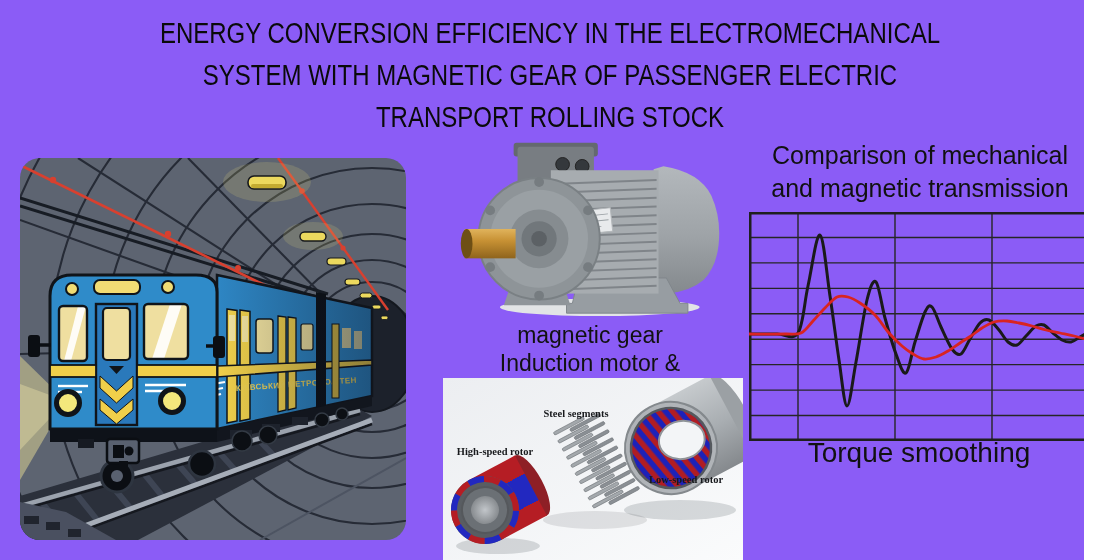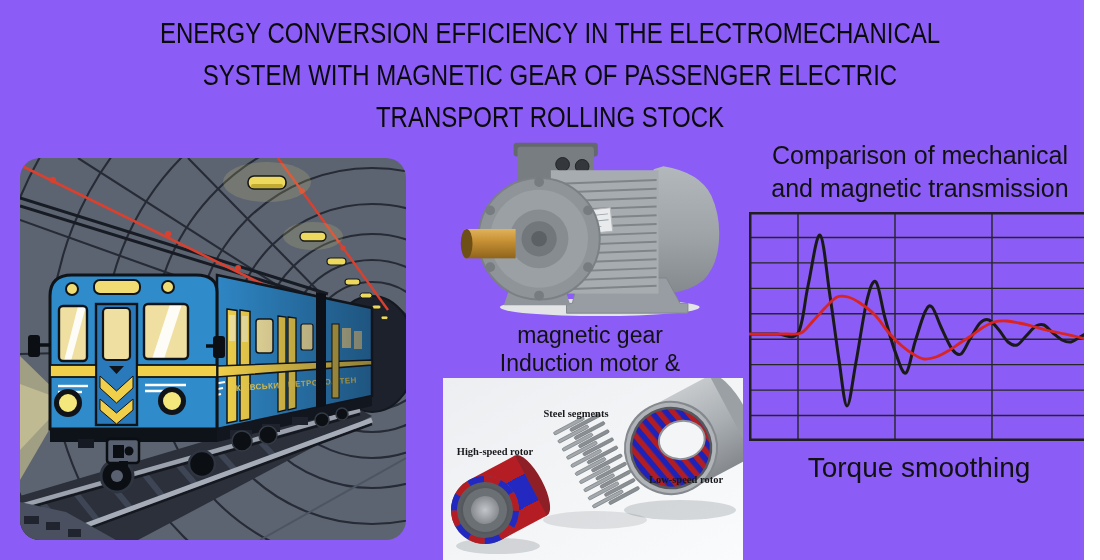--- a/index.html
+++ b/index.html
@@ -9,21 +9,21 @@
         font-size:30px;line-height:42px;color:#0a0a0a;
         transform:scaleX(0.8);transform-origin:550px 0;}
   .train-wrap{position:absolute;left:20px;top:158px;width:386px;height:382px;}
   .motor-wrap{position:absolute;left:450px;top:135px;width:280px;height:186px;}
   .motor-caption{position:absolute;left:440px;top:321px;width:300px;text-align:center;
         font-size:23px;line-height:28px;color:#111;}
   .gear-wrap{position:absolute;left:443px;top:378px;width:300px;height:182px;}
   .chart-heading{position:absolute;left:730px;top:139px;width:380px;text-align:center;
         font-size:25px;line-height:33px;color:#111;}
   .chart-wrap{position:absolute;left:749px;top:212px;width:340px;height:229px;}
-  .chart-caption{position:absolute;left:739px;top:452px;width:360px;text-align:center;
+  .chart-caption{position:absolute;left:739px;top:437px;width:360px;text-align:center;
         font-size:28px;color:#111;}
   .gear-label{font:bold 10.5px "Liberation Serif",serif;fill:#17191c;text-anchor:middle;}
   .signage{font:bold 8px "Liberation Sans",sans-serif;fill:#efd255;letter-spacing:.4px;}
   svg{display:block;}
 </style>
 </head>
 <body>
 
 <div class="page">
 

